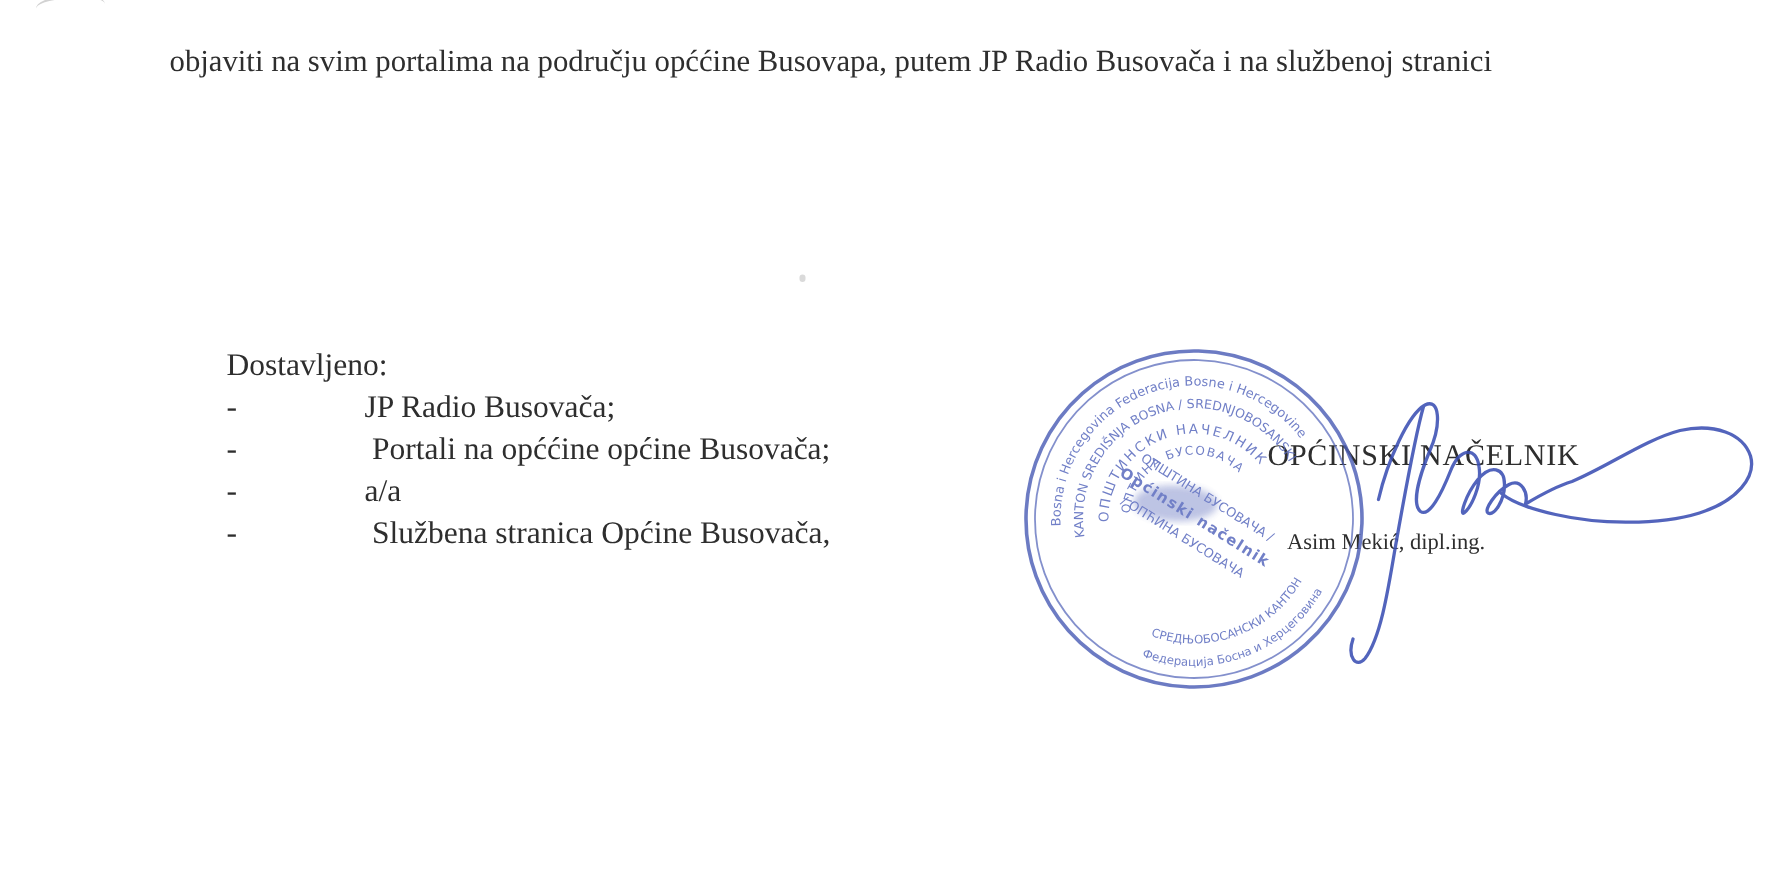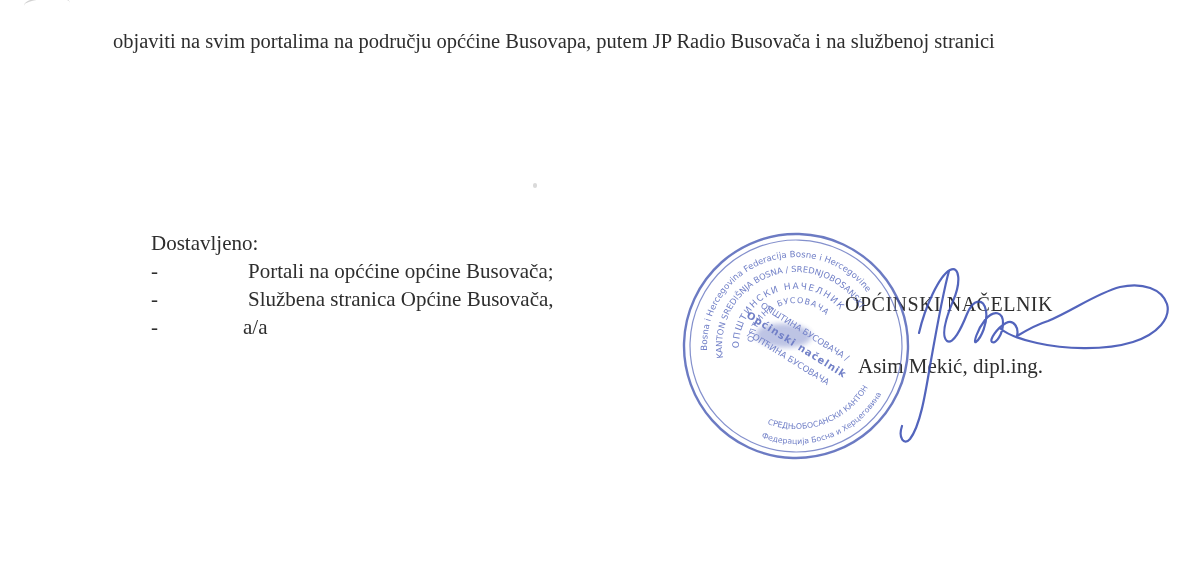--- a/index.html
+++ b/index.html
@@ -26,21 +26,21 @@
   .dist-row{white-space:nowrap;}
   .dash{display:inline-block;width:92px;}
   .dash2{display:inline-block;width:97px;}
   
   .signer-title{
     position:absolute;left:845px;top:293px;
     font-size:20px;letter-spacing:0.5px;white-space:nowrap;
   }
   .signer-name{
     position:absolute;left:858px;top:354px;
-    font-size:21px;white-space:nowrap;
+    font-size:15px;white-space:nowrap;
   }
   
   .stamp-svg{position:absolute;left:676px;top:226px;opacity:0.82;}
   .sig-svg{position:absolute;left:850px;top:225px;}
   
   .smudge{
     position:absolute;left:24px;top:-3px;width:46px;height:12px;
     border-top:2px solid #c7c7c7;border-radius:50%/60%;
     transform:rotate(-4deg);opacity:0.8;
   }
@@ -56,23 +56,24 @@
 
   <div class="smudge"></div>
   <div class="speck"></div>
 
   <div class="text-block">
     <div class="line">objaviti na svim portalima na području opććine Busovapa, putem JP Radio Busovača i na službenoj stranici</div>
   </div>
 
   <div class="dist-block">
     <div class="dist-row">Dostavljeno:</div>
+    <div class="dist-row"><span class="dash">-</span><span>JP Radio Busovača;</span></div>
     <div class="dist-row"><span class="dash2">-</span><span>Portali na opććine općine Busovača;</span></div>
+    <div class="dist-row"><span class="dash">-</span><span>a/a</span></div>
     <div class="dist-row"><span class="dash2">-</span><span>Službena stranica Općine Busovača,</span></div>
-    <div class="dist-row"><span class="dash">-</span><span>a/a</span></div>
   </div>
 
   <div class="signer-title">OPĆINSKI NAČELNIK</div>
   <div class="signer-name">Asim Mekić, dipl.ing.</div>
 
   <svg class="stamp-svg" width="240" height="240" viewBox="0 0 240 240">
     <defs>
       <path id="arcT1" d="M 31,120 A 89,89 0 0 1 209,120"></path>
       <path id="arcB1" d="M 22,120 A 98,98 0 0 0 218,120"></path>
       <path id="arcT2" d="M 46,120 A 74,74 0 0 1 194,120"></path>

